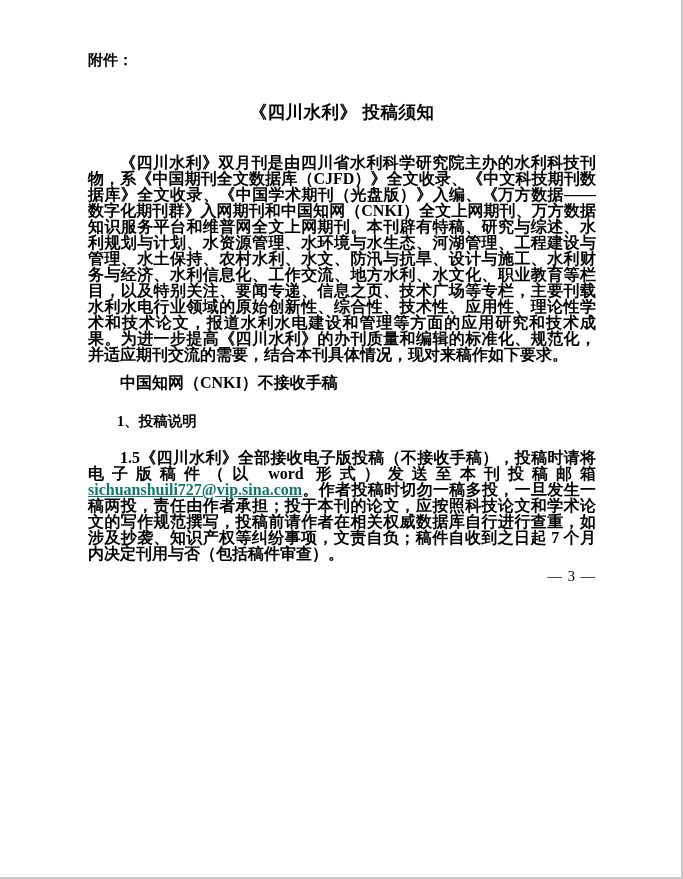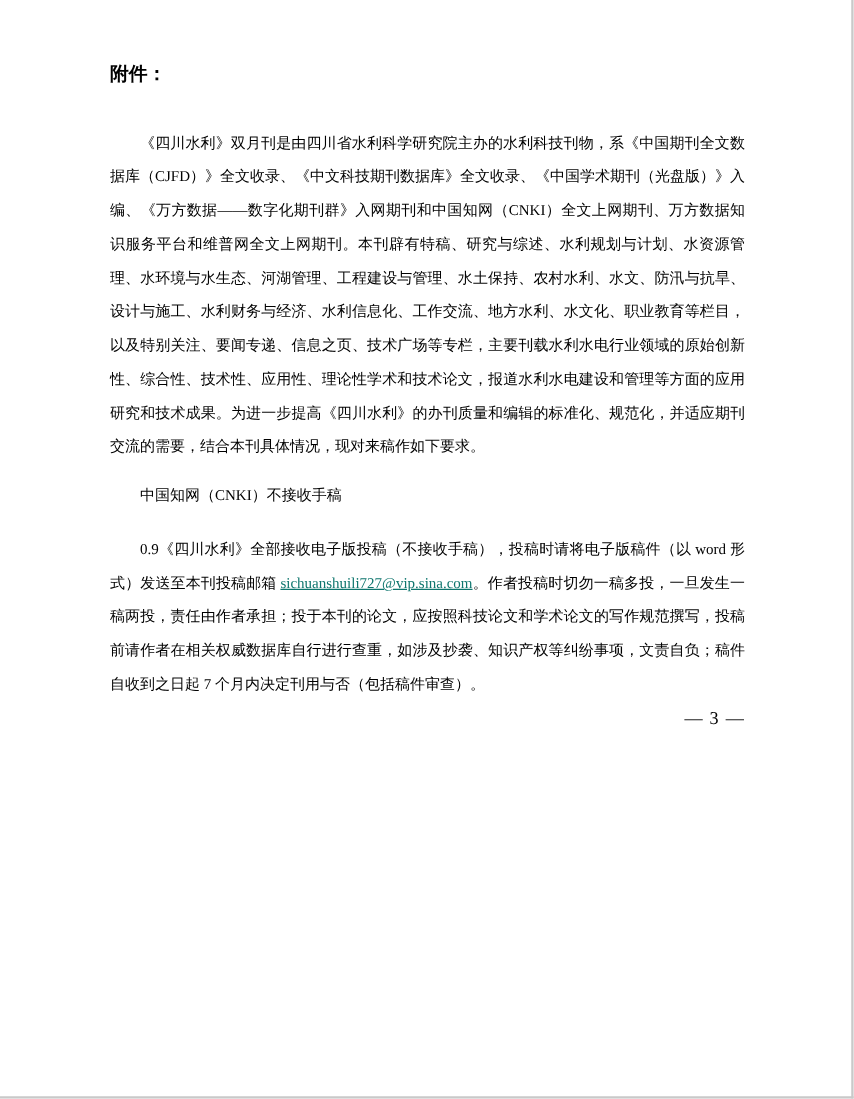--- a/index.html
+++ b/index.html
@@ -31,25 +31,26 @@
   .doc-title {
     margin-top: 30px;
     text-align: center;
     font-size: 17.5px;
     font-weight: bold;
     line-height: 24px;
     letter-spacing: 0.5px;
   }
   .para {
     margin: 0;
-    font-size: 12px;
-    line-height: 27px;
+    font-size: 16px;
+    line-height: 16px;
     text-align: justify;
     text-justify: inter-ideograph;
     text-indent: 2em;
+    font-weight: bold;
   }
   .intro-para   { margin-top: 31px; }
   .cnki-line    { margin-top: 12px; }
   .sec-heading {
     margin: 18px 0 0 0;
     font-size: 14.5px;
     font-weight: bold;
     line-height: 25px;
     text-indent: 2em;
   }
@@ -68,24 +69,26 @@
     letter-spacing: 1px;
   }
 </style>
 </head>
 <body>
 
 <div class="page">
 
   <div class="attachment">附件：</div>
 
+  <div class="doc-title">《四川水利》 投稿须知</div>
 
   <p class="para intro-para">《四川水利》双月刊是由四川省水利科学研究院主办的水利科技刊物，系《中国期刊全文数据库（CJFD）》全文收录、《中文科技期刊数据库》全文收录、《中国学术期刊（光盘版）》入编、《万方数据——数字化期刊群》入网期刊和中国知网（CNKI）全文上网期刊、万方数据知识服务平台和维普网全文上网期刊。本刊辟有特稿、研究与综述、水利规划与计划、水资源管理、水环境与水生态、河湖管理、工程建设与管理、水土保持、农村水利、水文、防汛与抗旱、设计与施工、水利财务与经济、水利信息化、工作交流、地方水利、水文化、职业教育等栏目，以及特别关注、要闻专递、信息之页、技术广场等专栏，主要刊载水利水电行业领域的原始创新性、综合性、技术性、应用性、理论性学术和技术论文，报道水利水电建设和管理等方面的应用研究和技术成果。为进一步提高《四川水利》的办刊质量和编辑的标准化、规范化，并适应期刊交流的需要，结合本刊具体情况，现对来稿作如下要求。</p>
 
   <p class="para cnki-line">中国知网（CNKI）不接收手稿</p>
 
+  <h2 class="sec-heading">1、投稿说明</h2>
 
-  <p class="para para-1-1"><span>0.9《四川水利》全部接收电子版投稿（不接收手稿），投稿时请将电子版稿件（以 word 形式）发送至本刊投稿邮箱 </span><span class="email-link">sichuanshuili727@vip.sina.com</span><span>。作者投稿时切勿一稿多投，一旦发生一稿两投，责任由作者承担；投于本刊的论文，应按照科技论文和学术论文的写作规范撰写，投稿前请作者在相关权威数据库自行进行查重，如涉及抄袭、知识产权等纠纷事项，文责自负；稿件自收到之日起 7 个月内决定刊用与否（包括稿件审查）。</span></p>
+  <p class="para para-1-1"><span>1.5《四川水利》全部接收电子版投稿（不接收手稿），投稿时请将电子版稿件（以 word 形式）发送至本刊投稿邮箱 </span><span class="email-link">sichuanshuili727@vip.sina.com</span><span>。作者投稿时切勿一稿多投，一旦发生一稿两投，责任由作者承担；投于本刊的论文，应按照科技论文和学术论文的写作规范撰写，投稿前请作者在相关权威数据库自行进行查重，如涉及抄袭、知识产权等纠纷事项，文责自负；稿件自收到之日起 7 个月内决定刊用与否（包括稿件审查）。</span></p>
 
 
   <div class="page-number">— 3 —</div>
 
 </div>
 
 </body></html>

